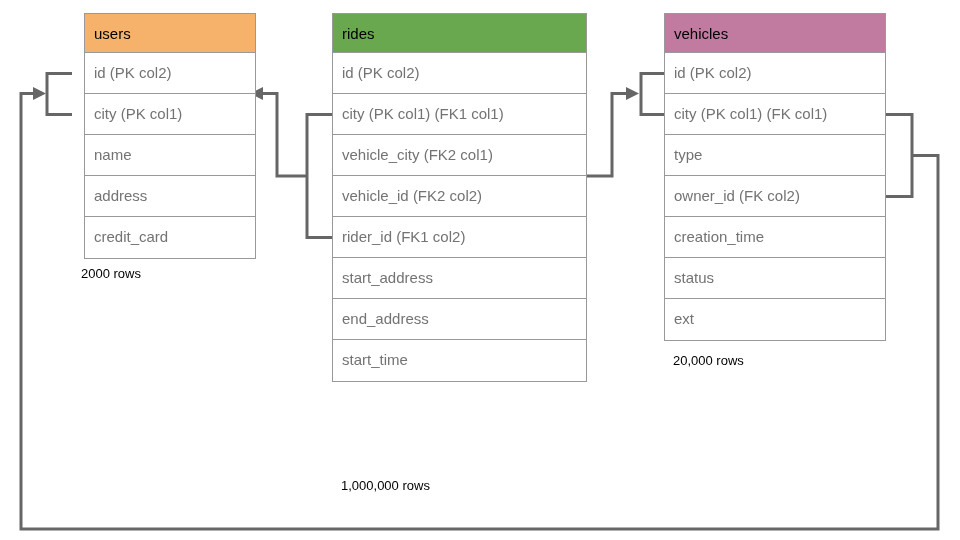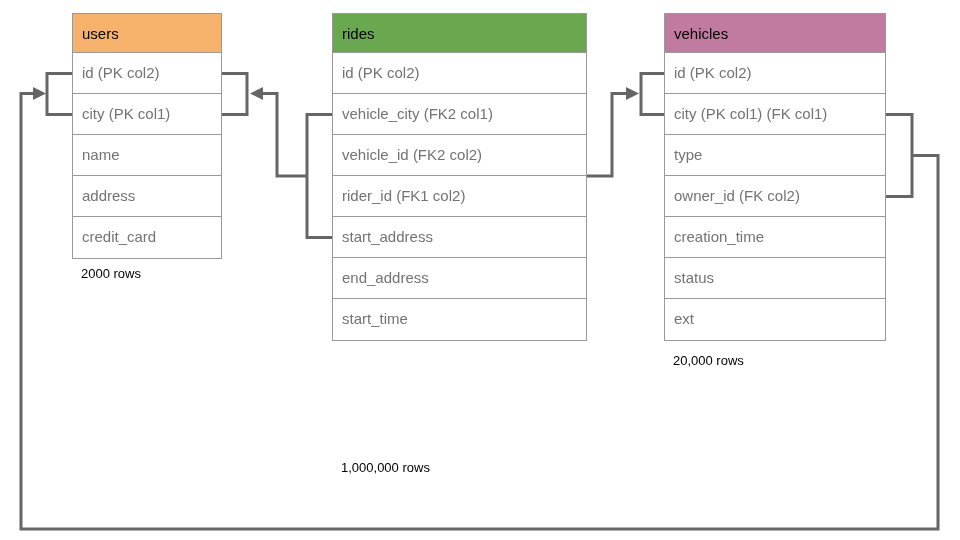--- a/index.html
+++ b/index.html
@@ -61,25 +61,25 @@
   .db-table .row:last-child {
     border-bottom: none;
   }
   .rowcount {
     position: absolute;
     z-index: 2;
     font-size: 13px;
     color: #000000;
     white-space: nowrap;
   }
-  #users-table   { left: 72px;  top: 13px; width: 150px; }
+  #users-table   { left: 84px;  top: 13px; width: 172px; }
   #rides-table   { left: 332px; top: 13px; width: 255px; }
   #vehicles-table{ left: 664px; top: 13px; width: 222px; }
   #users-rowcount    { left: 81px;  top: 266px; }
-  #rides-rowcount    { left: 341px; top: 460px; }
+  #rides-rowcount    { left: 341px; top: 478px; }
   #vehicles-rowcount { left: 673px; top: 353px; }
 </style>
 </head>
 <body>
 
 <div id="canvas">
 
   <svg id="lines" width="960" height="540" viewBox="0 0 960 540">
     <g>
       <polyline class="conn" points="222,73.5 247,73.5 247,114.5 222,114.5"></polyline>
@@ -107,20 +107,21 @@
     <div class="row">city (PK col1)</div>
     <div class="row">name</div>
     <div class="row">address</div>
     <div class="row">credit_card</div>
   </div>
   <div id="users-rowcount" class="rowcount">2000 rows</div>
 
   <div id="rides-table" class="db-table">
     <div class="hdr" style="background: rgb(106, 168, 79);">rides</div>
     <div class="row">id (PK col2)</div>
+    <div class="row">city (PK col1) (FK1 col1)</div>
     <div class="row">vehicle_city (FK2 col1)</div>
     <div class="row">vehicle_id (FK2 col2)</div>
     <div class="row">rider_id (FK1 col2)</div>
     <div class="row">start_address</div>
     <div class="row">end_address</div>
     <div class="row">start_time</div>
   </div>
   <div id="rides-rowcount" class="rowcount">1,000,000 rows</div>
 
   <div id="vehicles-table" class="db-table">

